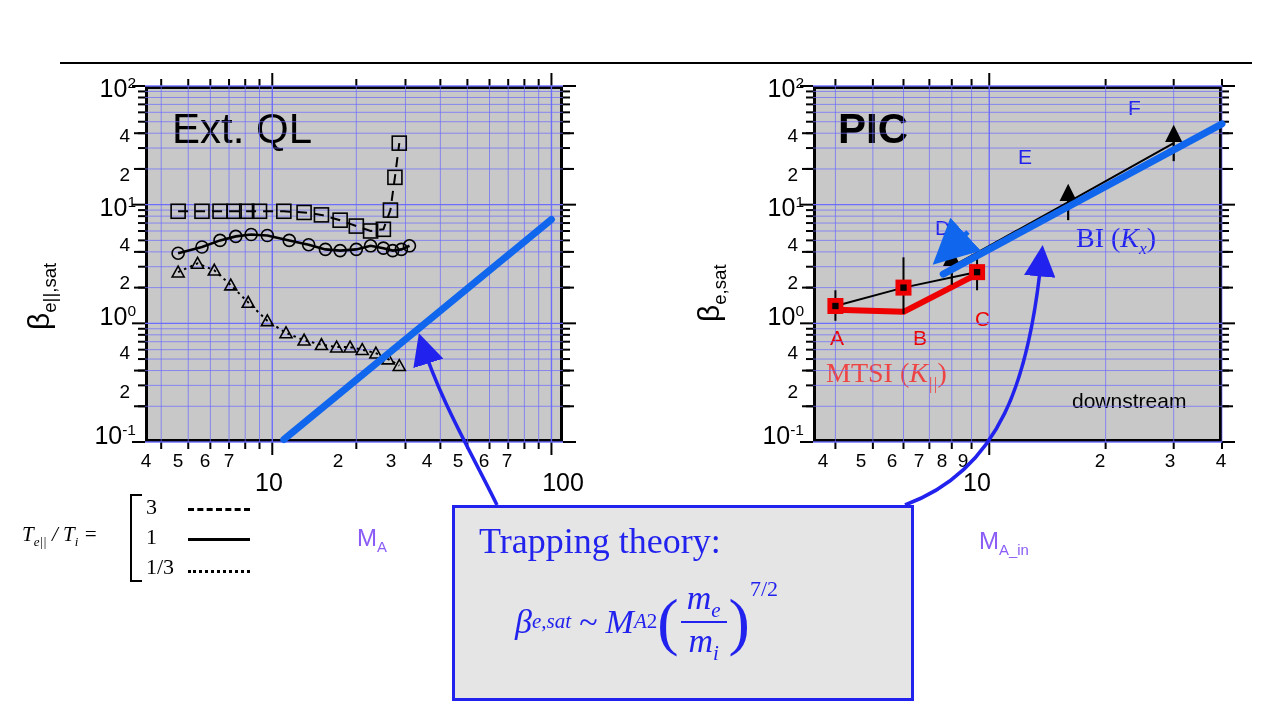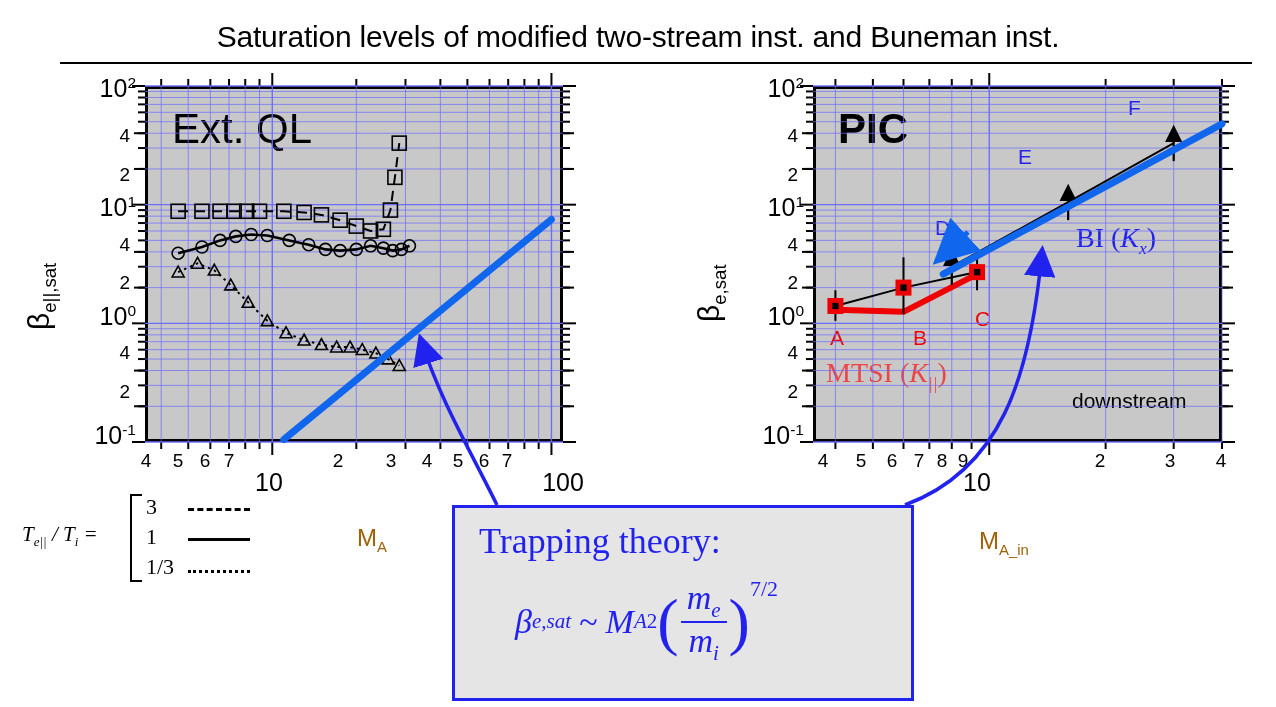--- a/index.html
+++ b/index.html
@@ -52,21 +52,21 @@
   .ticklabel.big { font-size: 25px; }
   .ticklabel.ylab { font-size: 19px; text-align: right; }
   .ticklabel.ydec { font-size: 25px; text-align: right; }
   .sup { font-size: 0.62em; vertical-align: super; }
   .sub { font-size: 0.62em; vertical-align: sub; }
 
   .axis-title {
     position: absolute;
     font-family: "Liberation Sans", sans-serif;
     font-size: 24px;
-    color: #a16207;
+    color: #8b5cf6;
     white-space: nowrap;
   }
   .ylabel-rot {
     position: absolute;
     transform-origin: 0 0;
     transform: rotate(-90deg);
     font-family: "Liberation Sans", sans-serif;
     font-size: 30px;
     color: #000;
     white-space: nowrap;
@@ -161,21 +161,20 @@
   }
   .expo { font-size: 22px; vertical-align: super; }
 
   svg { position: absolute; left: 0; top: 0; overflow: visible; pointer-events: none; }
 </style>
 </head>
 <body>
 
 <div id="root">
 
-  <div class="title">Saturation levels of modified two-stream inst. and Buneman inst.</div>
   <div class="title-rule"></div>
 
   <div class="panel">
 
     <div class="ylabel-rot" style="left:22px; top:330px;">
       <span>β</span><span class="sub">e||,sat</span>
     </div>
 
     <div class="plotbox" id="lplot" style="left:145px; top:86px; width:418px; height:356px;">
       <div class="panel-tag" style="left:24px; top:16px;">Ext. QL</div>

